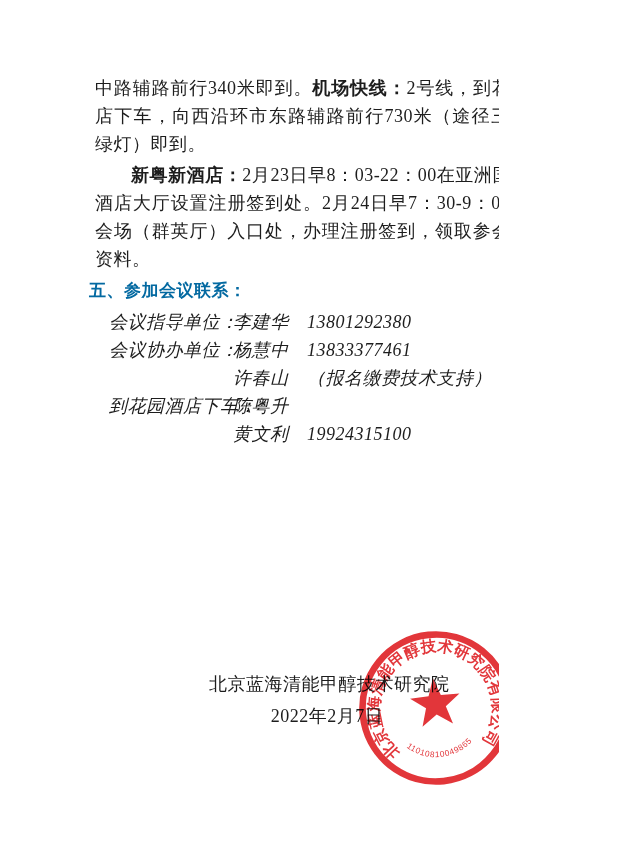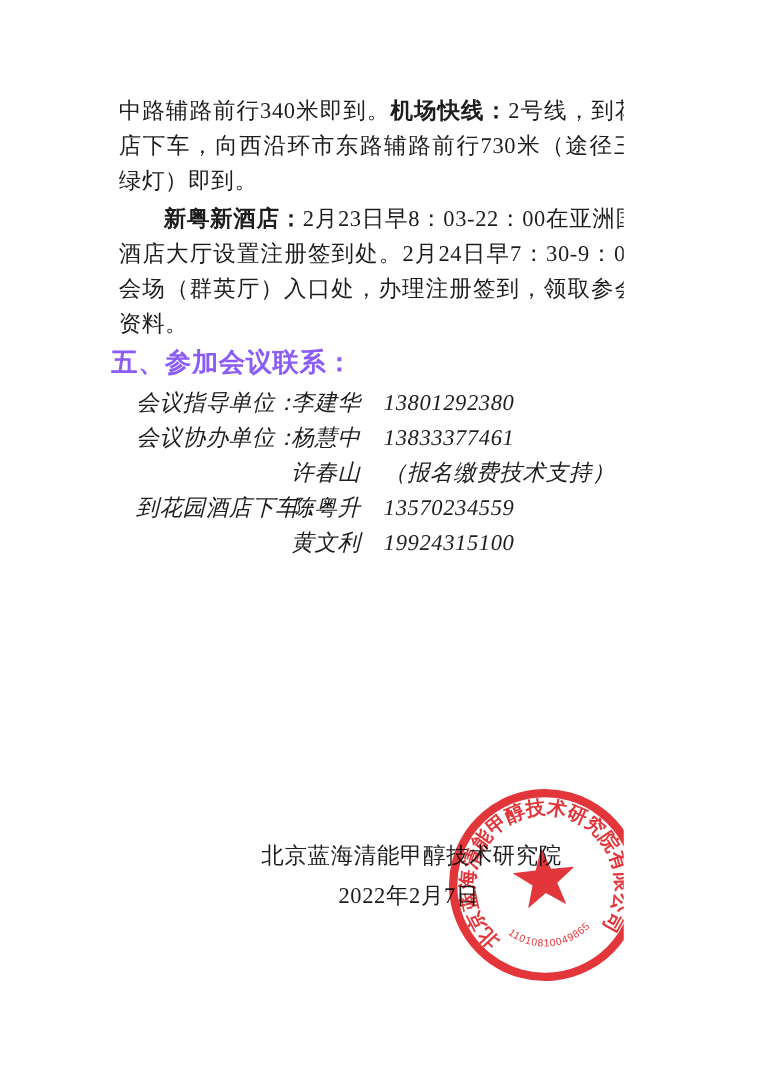--- a/index.html
+++ b/index.html
@@ -17,24 +17,24 @@
     text-align:justify;
     letter-spacing:0.5px;
   }
   .para{margin:0 0 3px 0;}
   .para.indent{text-indent:2em;}
   .run-bold{font-weight:bold;}
   .section-heading{
     margin:2px 0 2px -6px;
     font-family:"Liberation Sans", sans-serif;
     font-weight:bold;
-    font-size:21px;
+    font-size:17px;
     line-height:30px;
     text-align:left;
-    color:#8b5cf6;
+    color:#0369a1;
   }
   .contacts{margin-left:14px;font-style:italic;}
   .c-row{display:flex;height:28px;white-space:nowrap;}
   .c-label{display:inline-block;width:124px;}
   .c-name{display:inline-block;width:74px;}
   .c-phone{display:inline-block;}
   .c-note{display:inline-block;}
   .attach{margin:30px 0 0 -2px;text-align:left;white-space:nowrap;}
   .attach .attach-label{margin-right:2px;}
   .signature{
@@ -80,21 +80,20 @@
           <span class="c-note"></span>
         </div>
         <div class="c-row">
           <span class="c-label"></span>
           <span class="c-name">许春山</span>
           <span class="c-note">（报名缴费技术支持）</span>
         </div>
         <div class="c-row">
           <span class="c-label">到花园酒店下车：</span>
           <span class="c-name">陈粤升</span>
-          <span class="c-phone">13570234559</span>
           <span class="c-note"></span>
         </div>
         <div class="c-row">
           <span class="c-label"></span>
           <span class="c-name">黄文利</span>
           <span class="c-phone">19924315100</span>
           <span class="c-note"></span>
         </div>
       </div>
 

